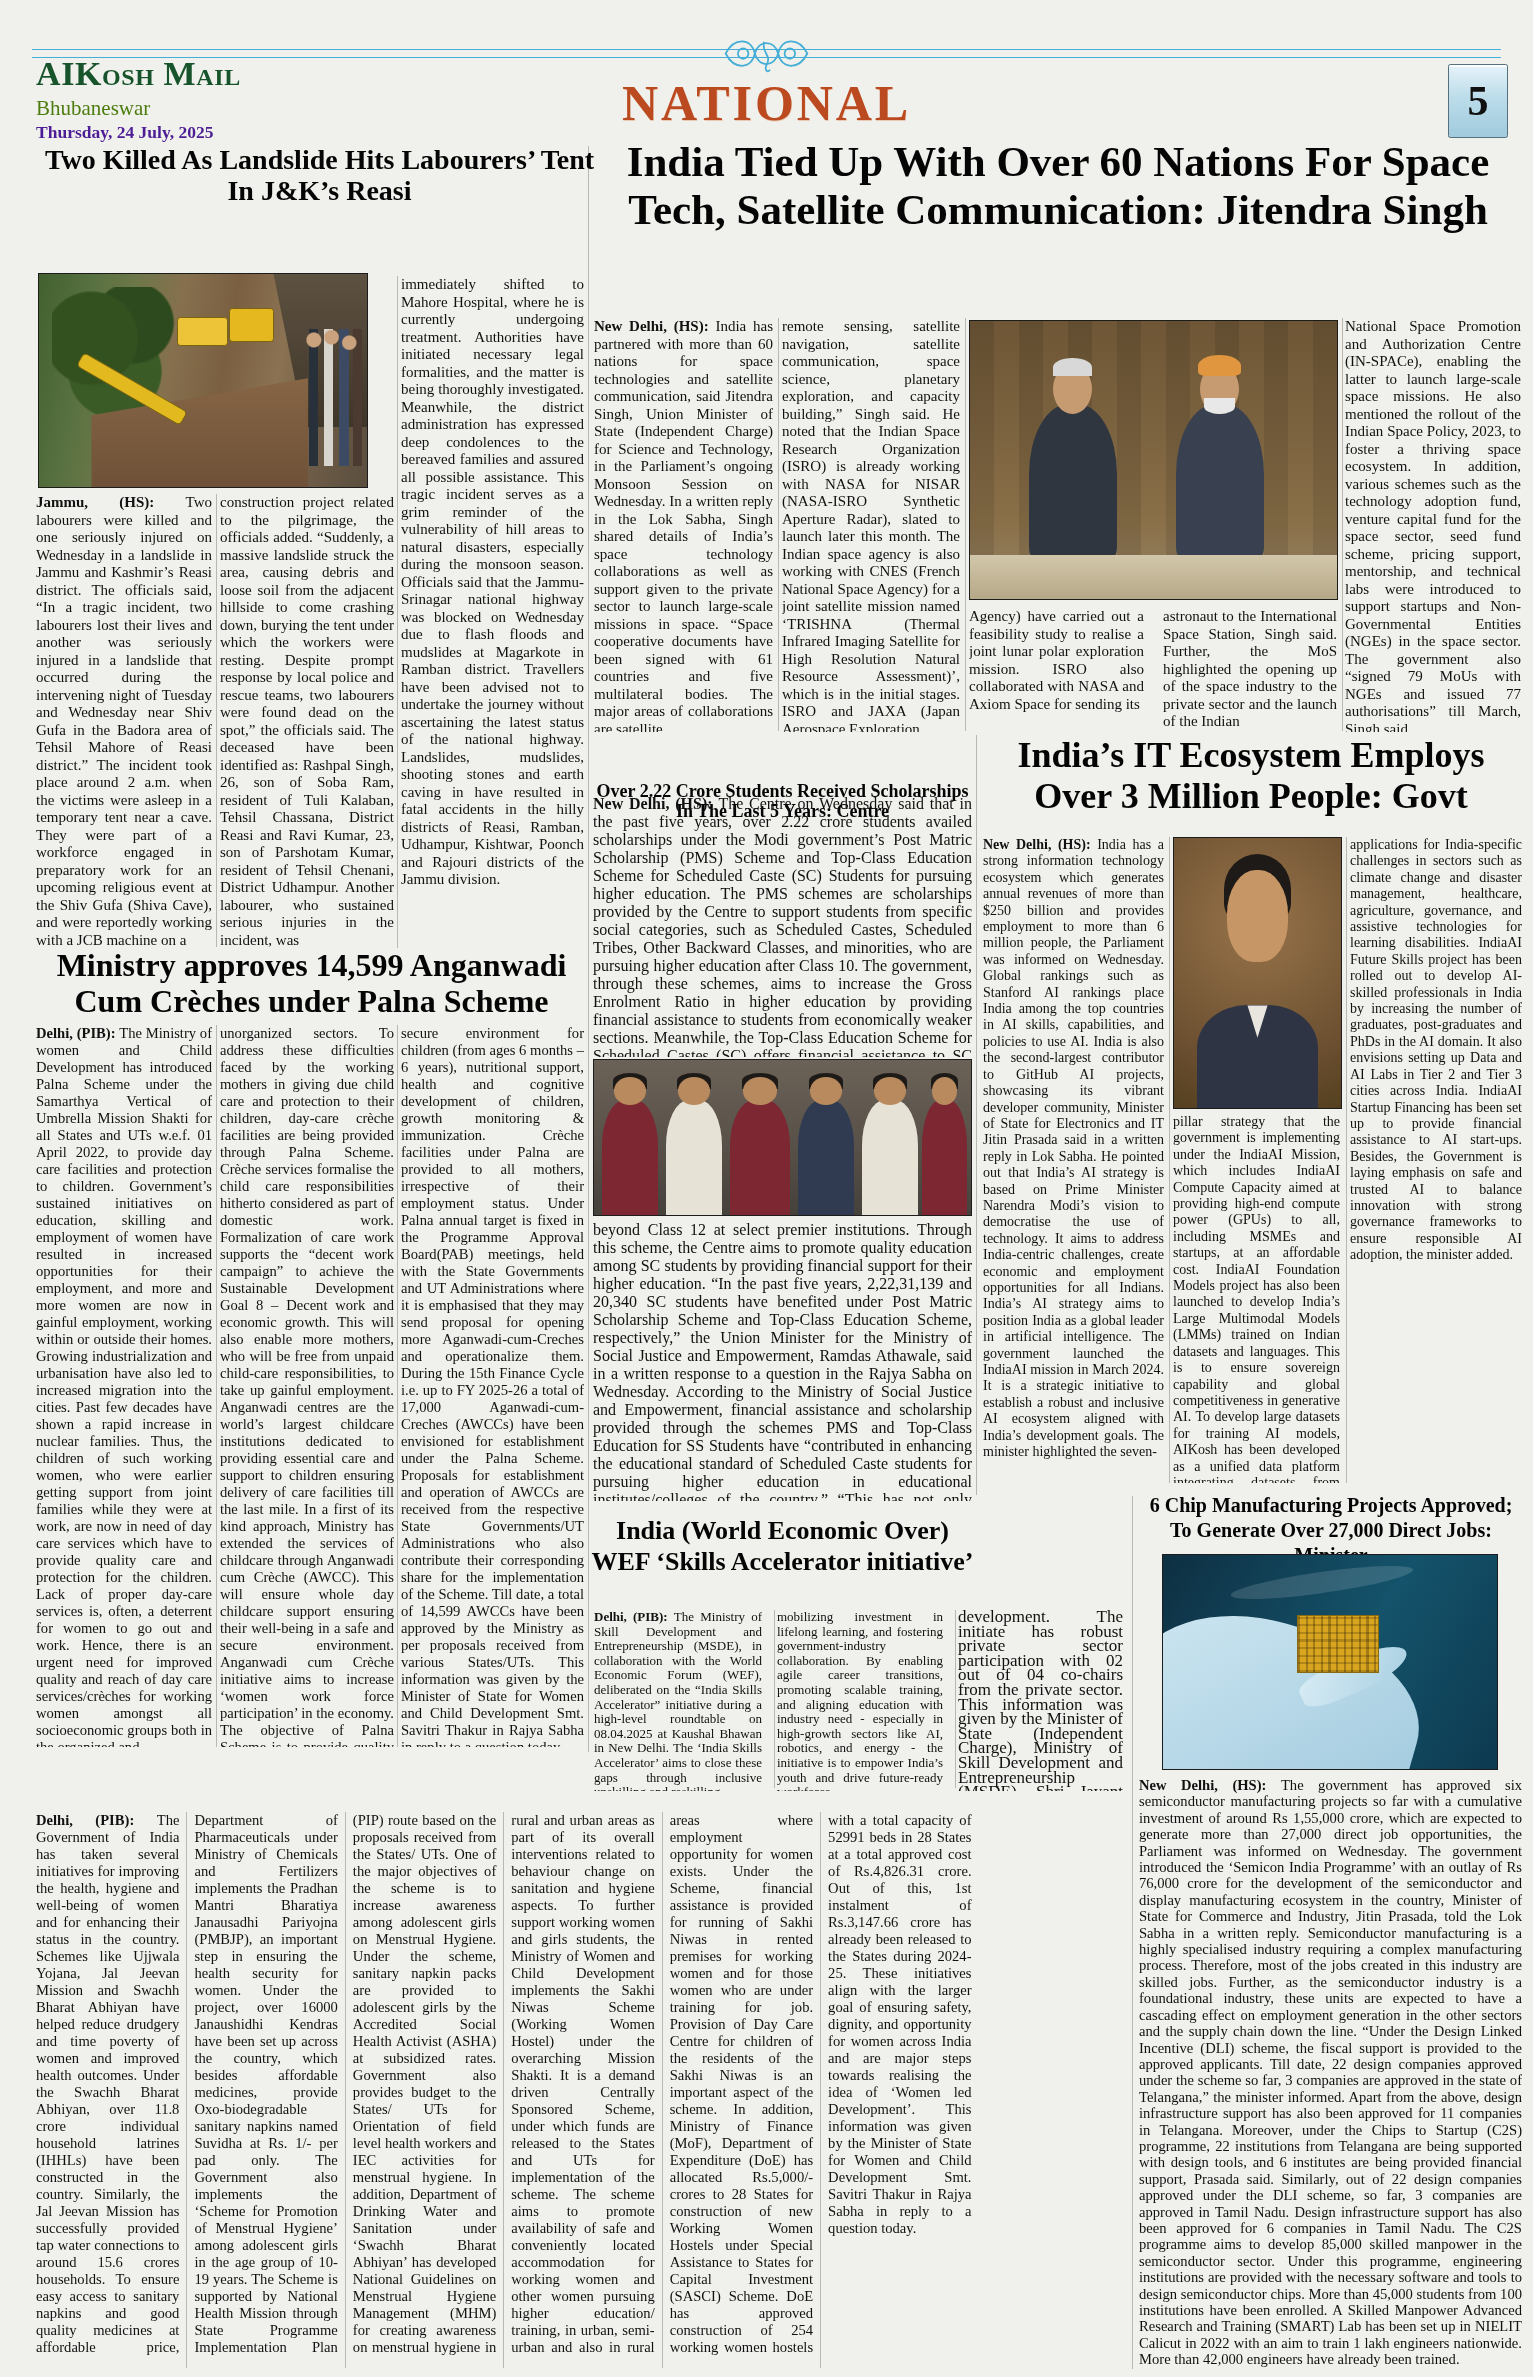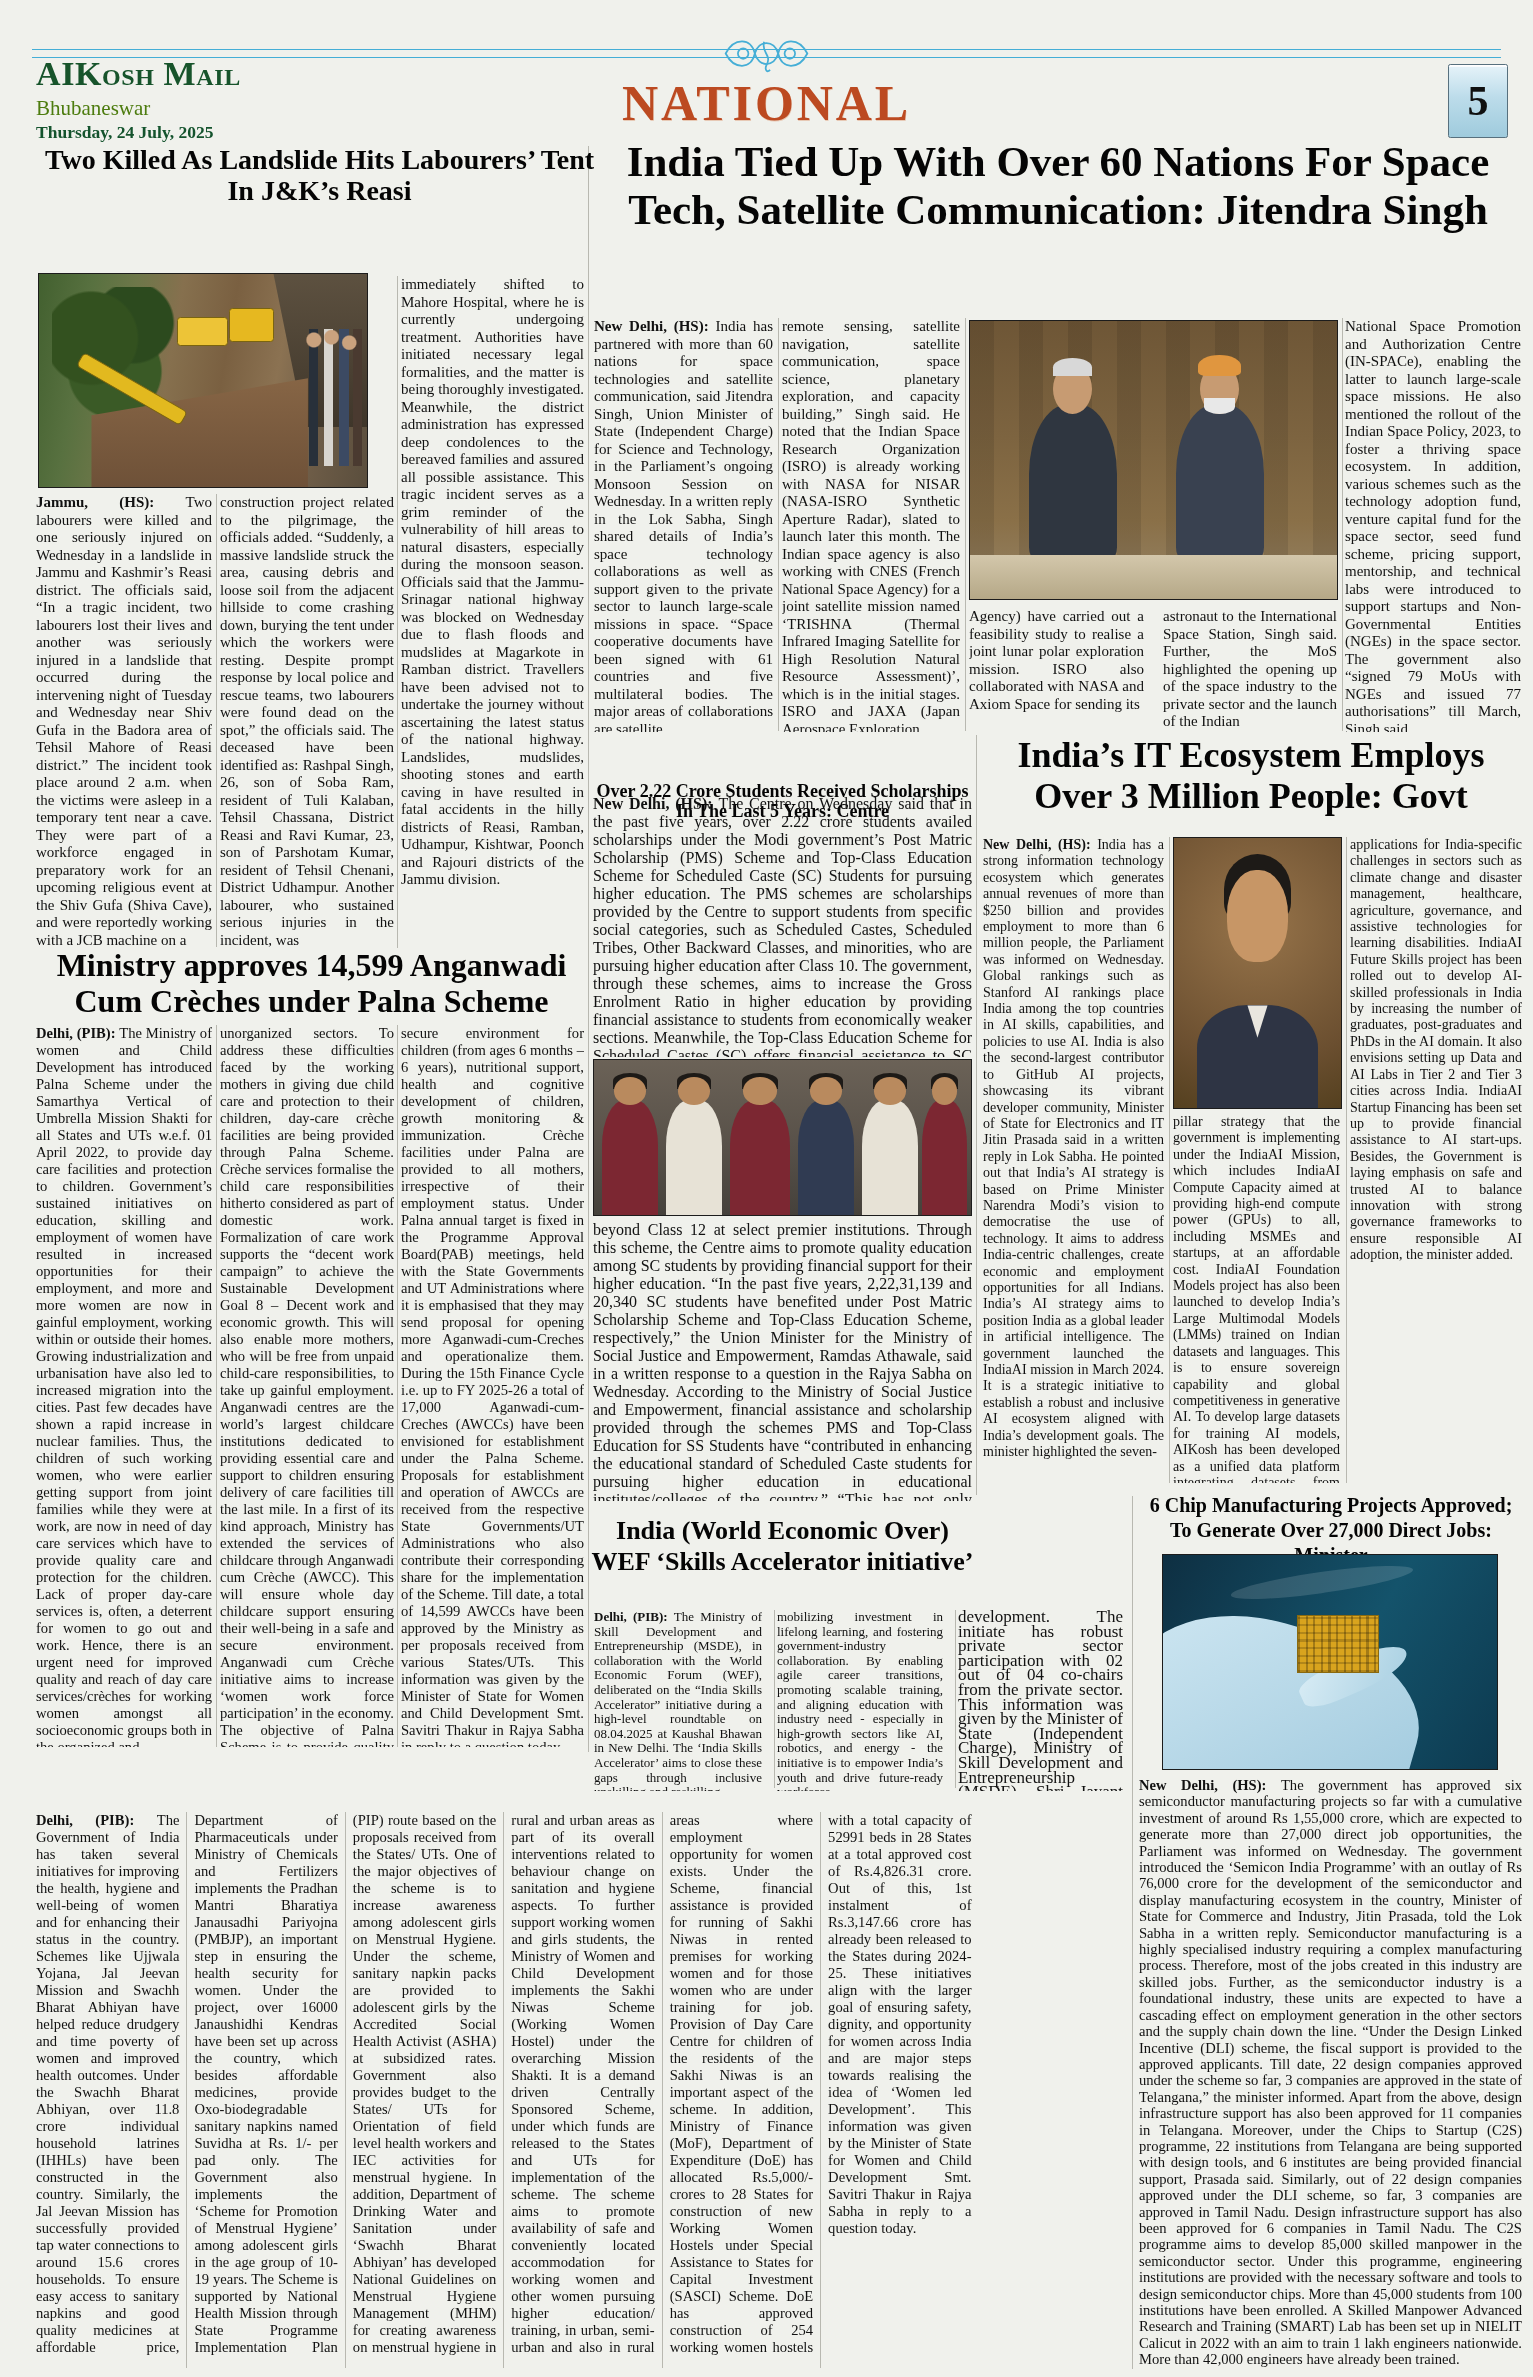--- a/index.html
+++ b/index.html
@@ -5,21 +5,21 @@
   html,body{margin:0;padding:0;background:#d8d8d2;}
   .sheet{position:relative;width:1533px;height:2377px;background:#f0f1ec;overflow:hidden;
          font-family:"Liberation Serif","DejaVu Serif",serif;color:#111;}
   .abs{position:absolute;}
   
   #hdr-rule{left:32px;top:49px;width:1469px;height:7px;border-top:1.8px solid #45aed6;border-bottom:1.8px solid #45aed6;}
   #hdr-ornament{left:714px;top:29px;width:105px;height:49px;}
   #mast{left:36px;top:57px;width:304px;}
   #mast-name{font-variant:small-caps;font-weight:bold;font-size:34px;line-height:1;color:#17542b;letter-spacing:0.6px;}
   #mast-city{font-size:21px;line-height:1.15;color:#4d7c0f;margin-top:4.7px;}
-  #mast-date{font-size:17.5px;font-weight:bold;color:#14532d;margin-top:2.3px;}
+  #mast-date{font-size:17.5px;font-weight:bold;color:#4c1d95;margin-top:2.3px;}
   #section-title{left:0;top:74px;width:1533px;text-align:center;font-size:50px;font-weight:bold;
                  color:#bc4a21;letter-spacing:2.9px;text-shadow:0.6px 0.6px 0 #e7c9b5;}
   #pagebox{left:1448px;top:64px;width:58px;height:72px;background:linear-gradient(180deg,#e6f3f9 0%,#bcdcea 45%,#9fcbdd 100%);
            border:1.8px solid #57707e;border-radius:2.3px;display:flex;align-items:center;justify-content:center;
            font-size:42px;font-weight:bold;color:#101010;box-shadow:inset 0 1.8px 0 #fff;}
   
   .headline{font-weight:bold;color:#050505;text-align:center;font-family:"Liberation Serif","DejaVu Serif",serif;}
   .btxt{font-size:15px;line-height:17.5px;text-align:justify;overflow:hidden;}
   .btxt .lead{font-weight:bold;}
   .vrule{width:0.6px;background:#b8b8b0;}

